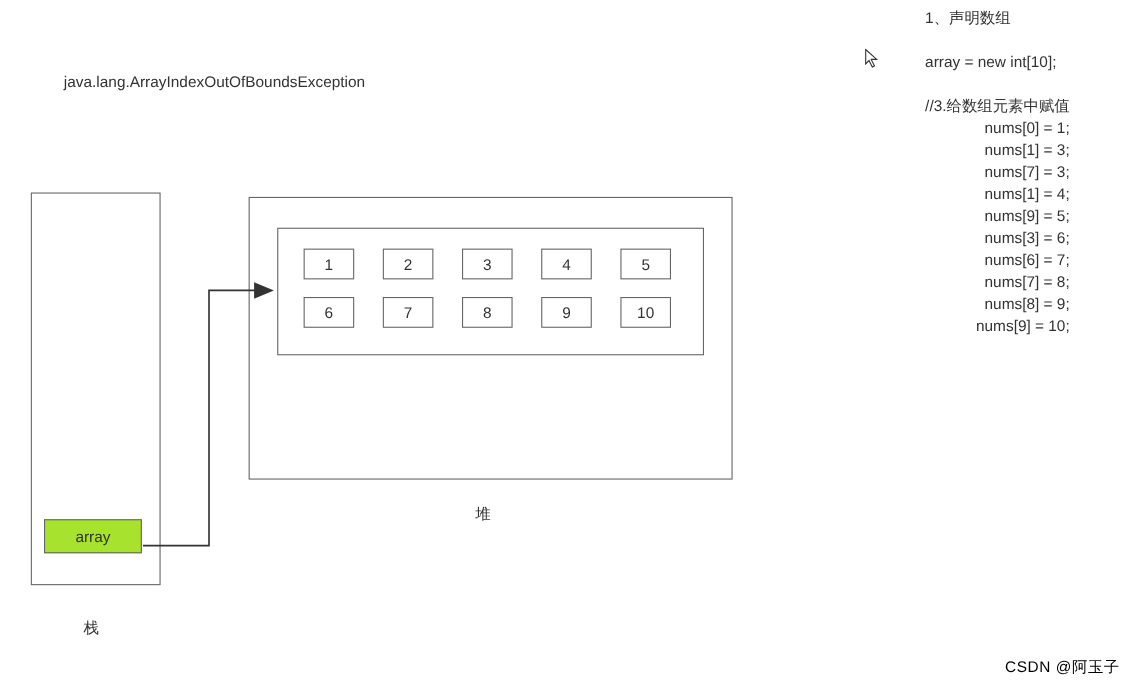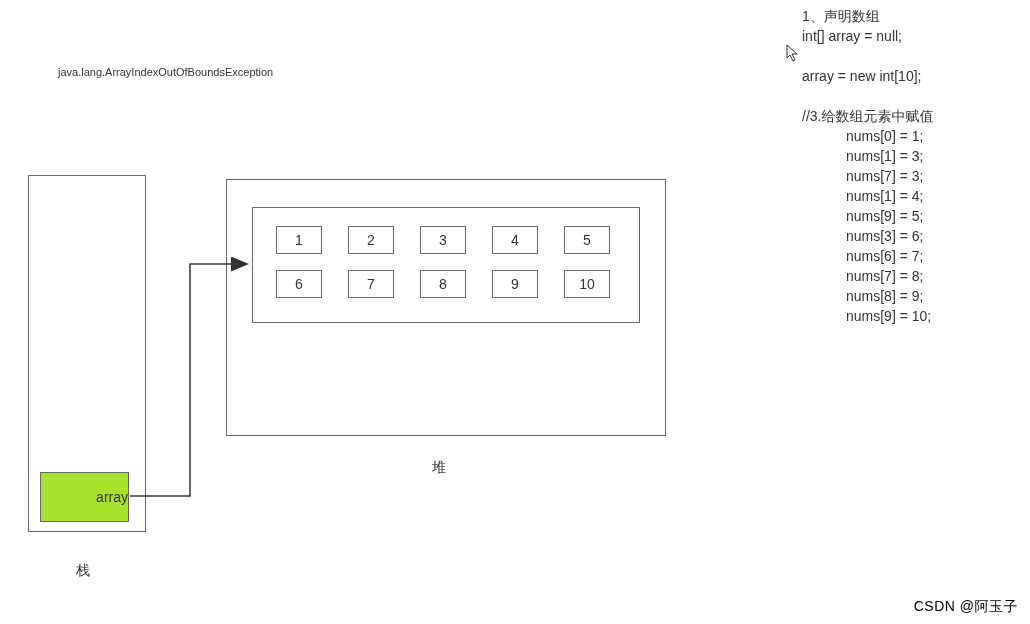--- a/index.html
+++ b/index.html
@@ -9,43 +9,43 @@
       background: #ffffff;
       font-family: "Microsoft YaHei", Arial, sans-serif;
       font-size: 14px;
       color: #333;
       position: relative;
     }
     .title {
       position: absolute;
       left: 58px;
       top: 66px;
-      font-size: 11px;
+      font-size: 14px;
       color: #333;
     }
     .stack-box {
       position: absolute;
       left: 28px;
       top: 175px;
       width: 118px;
       height: 357px;
       border: 1.5px solid #666;
       background: #fff;
     }
     .array-var {
       position: absolute;
       left: 40px;
       top: 472px;
       width: 89px;
-      height: 50px;
+      height: 31px;
       background: #a6e22e;
       border: 1.5px solid #666;
       display: flex;
       align-items: center;
-      justify-content: flex-end;
+      justify-content: center;
       color: #333;
       font-size: 14px;
     }
     .heap-box {
       position: absolute;
       left: 226px;
       top: 179px;
       width: 440px;
       height: 257px;
       border: 1.5px solid #666;
@@ -101,22 +101,22 @@
       pointer-events: none;
     }
     .code-block {
       position: absolute;
       left: 802px;
       top: 6px;
       font-size: 14px;
       line-height: 20px;
       color: #333;
     }
-    .code-line { white-space: pre; }
-    .indent { padding-left: 44px; }
+    .code-line { white-space: pre; margin-left: 39px; }
+    .indent { padding-left: 44px; text-align: right; }
     .watermark {
       position: absolute;
       right: 12px;
       bottom: 8px;
       font-size: 14px;
       color: #000000;
       letter-spacing: 0.5px;
     }
     .cursor {
       position: absolute;
@@ -157,21 +157,20 @@
   <defs>
     <marker id="arrowhead" markerWidth="12" markerHeight="12" refX="10" refY="5" orient="auto">
       <polygon points="0 0, 12 5, 0 10" fill="#333"></polygon>
     </marker>
   </defs>
   <path d="M 2 240 L 62 240 L 62 8 L 118 8" fill="none" stroke="#333" stroke-width="1.5" marker-end="url(#arrowhead)"></path>
 </svg>
 
 <div class="code-block">
   <div class="code-line">1、声明数组</div>
-  <div class="code-line">int[] array = null;</div>
   <div class="code-line">&nbsp;</div>
   <div class="code-line">array = new int[10];</div>
   <div class="code-line">&nbsp;</div>
   <div class="code-line">//3.给数组元素中赋值</div>
   <div class="code-line indent">nums[0] = 1;</div>
   <div class="code-line indent">nums[1] = 3;</div>
   <div class="code-line indent">nums[7] = 3;</div>
   <div class="code-line indent">nums[1] = 4;</div>
   <div class="code-line indent">nums[9] = 5;</div>
   <div class="code-line indent">nums[3] = 6;</div>

